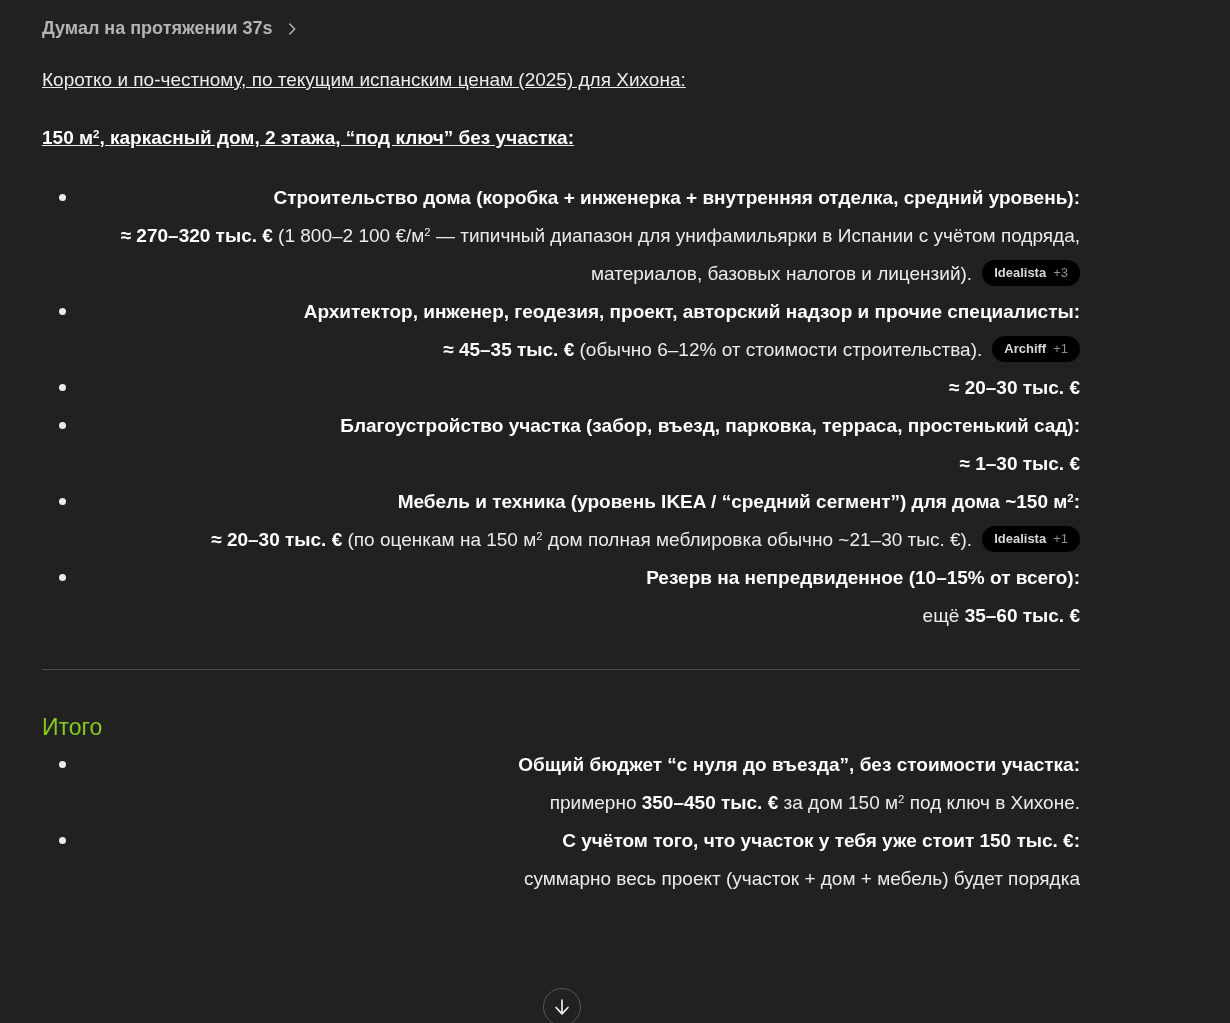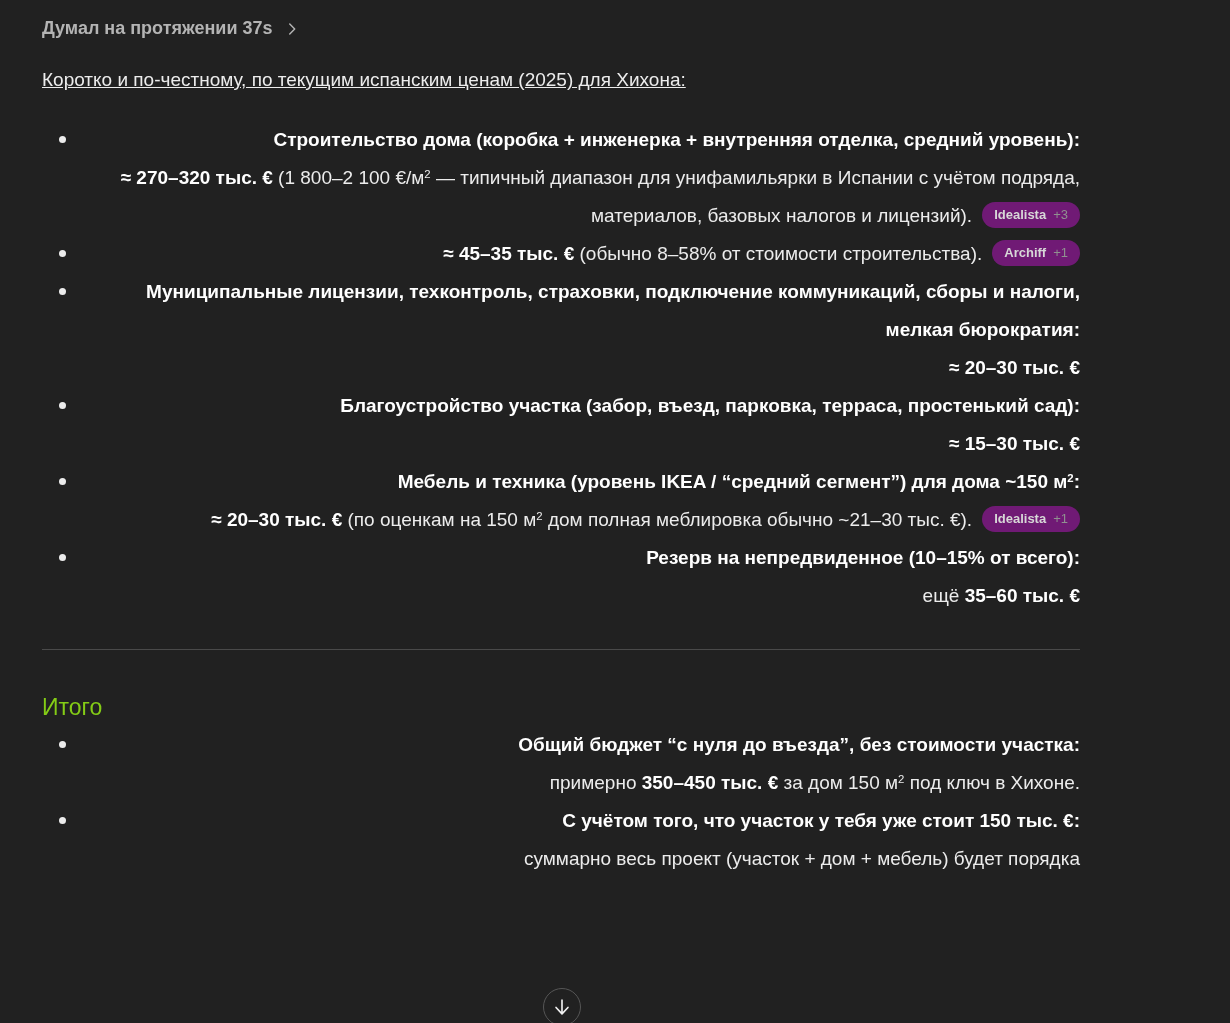--- a/index.html
+++ b/index.html
@@ -29,21 +29,21 @@
   .li{position:relative;padding-left:44px;}
   .marker{
     position:absolute;left:17px;top:15px;width:7px;height:7px;
     border-radius:50%;background:#ececec;
   }
   .line{display:block;text-align:right;}
 
   
   .badge{
     display:inline-flex;align-items:center;gap:7px;
-    background:#701a75;border-radius:14px;height:26px;line-height:26px;
+    background:#000000;border-radius:14px;height:26px;line-height:26px;
     padding:0 12px;margin-left:10px;vertical-align:3px;
     font-size:13px;cursor:pointer;white-space:nowrap;
   }
   .badge-label{color:#d7d7d7;font-weight:600;}
   .badge-count{color:#909090;font-weight:400;}
 
   .divider{border:none;border-top:1px solid #4a4a4a;margin:34px 0 0 0;height:0;}
 
   .totals-heading{font-size:23px;font-weight:400;color:#84cc16;line-height:30px;margin:42px 0 0 0;}
   #totals-list{margin-top:4px;}
@@ -65,46 +65,47 @@
     <span>Думал на протяжении 37s</span>
     <span class="chev">
       <svg width="18" height="18" viewBox="0 0 20 20" fill="none">
         <polyline points="7.5,4.5 13,10 7.5,15.5" stroke="#b4b4b4" stroke-width="1.6" stroke-linecap="round" stroke-linejoin="round"></polyline>
       </svg>
     </span>
   </div>
 
   <p class="para"><span>Коротко и по-честному, по текущим испанским ценам (2025) для Хихона:</span></p>
 
+  <p class="para subject"><span class="b">150 м</span><sup class="b">2</sup><span class="b">, каркасный дом, 2 этажа, “под ключ” без участка:</span></p>
 
   <div class="list" id="cost-list">
       <div class="li">
         <span class="marker"></span>
         <div class="line"><span class="b">Строительство дома (коробка + инженерка + внутренняя отделка, средний уровень):</span></div>
         <div class="line"><span class="b">≈ 270–320 тыс. €</span><span> (1 800–2 100 €/м</span><sup>2</sup><span> — типичный диапазон для унифамильярки в Испании с учётом подряда, материалов, базовых налогов и лицензий).</span><span class="badge">
             <span class="badge-label">Idealista</span>
             <span class="badge-count">+3</span>
           </span></div>
       </div>
       <div class="li">
         <span class="marker"></span>
-        <div class="line"><span class="b">≈ 45–35 тыс. €</span><span> (обычно 8–58% от стоимости строительства).</span><span class="badge">
+        <div class="line"><span class="b">Архитектор, инженер, геодезия, проект, авторский надзор и прочие специалисты:</span></div>
+        <div class="line"><span class="b">≈ 45–35 тыс. €</span><span> (обычно 6–12% от стоимости строительства).</span><span class="badge">
             <span class="badge-label">Archiff</span>
             <span class="badge-count">+1</span>
           </span></div>
       </div>
       <div class="li">
         <span class="marker"></span>
-        <div class="line"><span class="b">Муниципальные лицензии, техконтроль, страховки, подключение коммуникаций, сборы и налоги, мелкая бюрократия:</span></div>
         <div class="line"><span class="b">≈ 20–30 тыс. €</span></div>
       </div>
       <div class="li">
         <span class="marker"></span>
         <div class="line"><span class="b">Благоустройство участка (забор, въезд, парковка, терраса, простенький сад):</span></div>
-        <div class="line"><span class="b">≈ 15–30 тыс. €</span></div>
+        <div class="line"><span class="b">≈ 1–30 тыс. €</span></div>
       </div>
       <div class="li">
         <span class="marker"></span>
         <div class="line"><span class="b">Мебель и техника (уровень IKEA / “средний сегмент”) для дома ~150 м</span><sup class="b">2</sup><span class="b">:</span></div>
         <div class="line"><span class="b">≈ 20–30 тыс. €</span><span> (по оценкам на 150 м</span><sup>2</sup><span> дом полная меблировка обычно ~21–30 тыс. €).</span><span class="badge">
             <span class="badge-label">Idealista</span>
             <span class="badge-count">+1</span>
           </span></div>
       </div>
       <div class="li">

